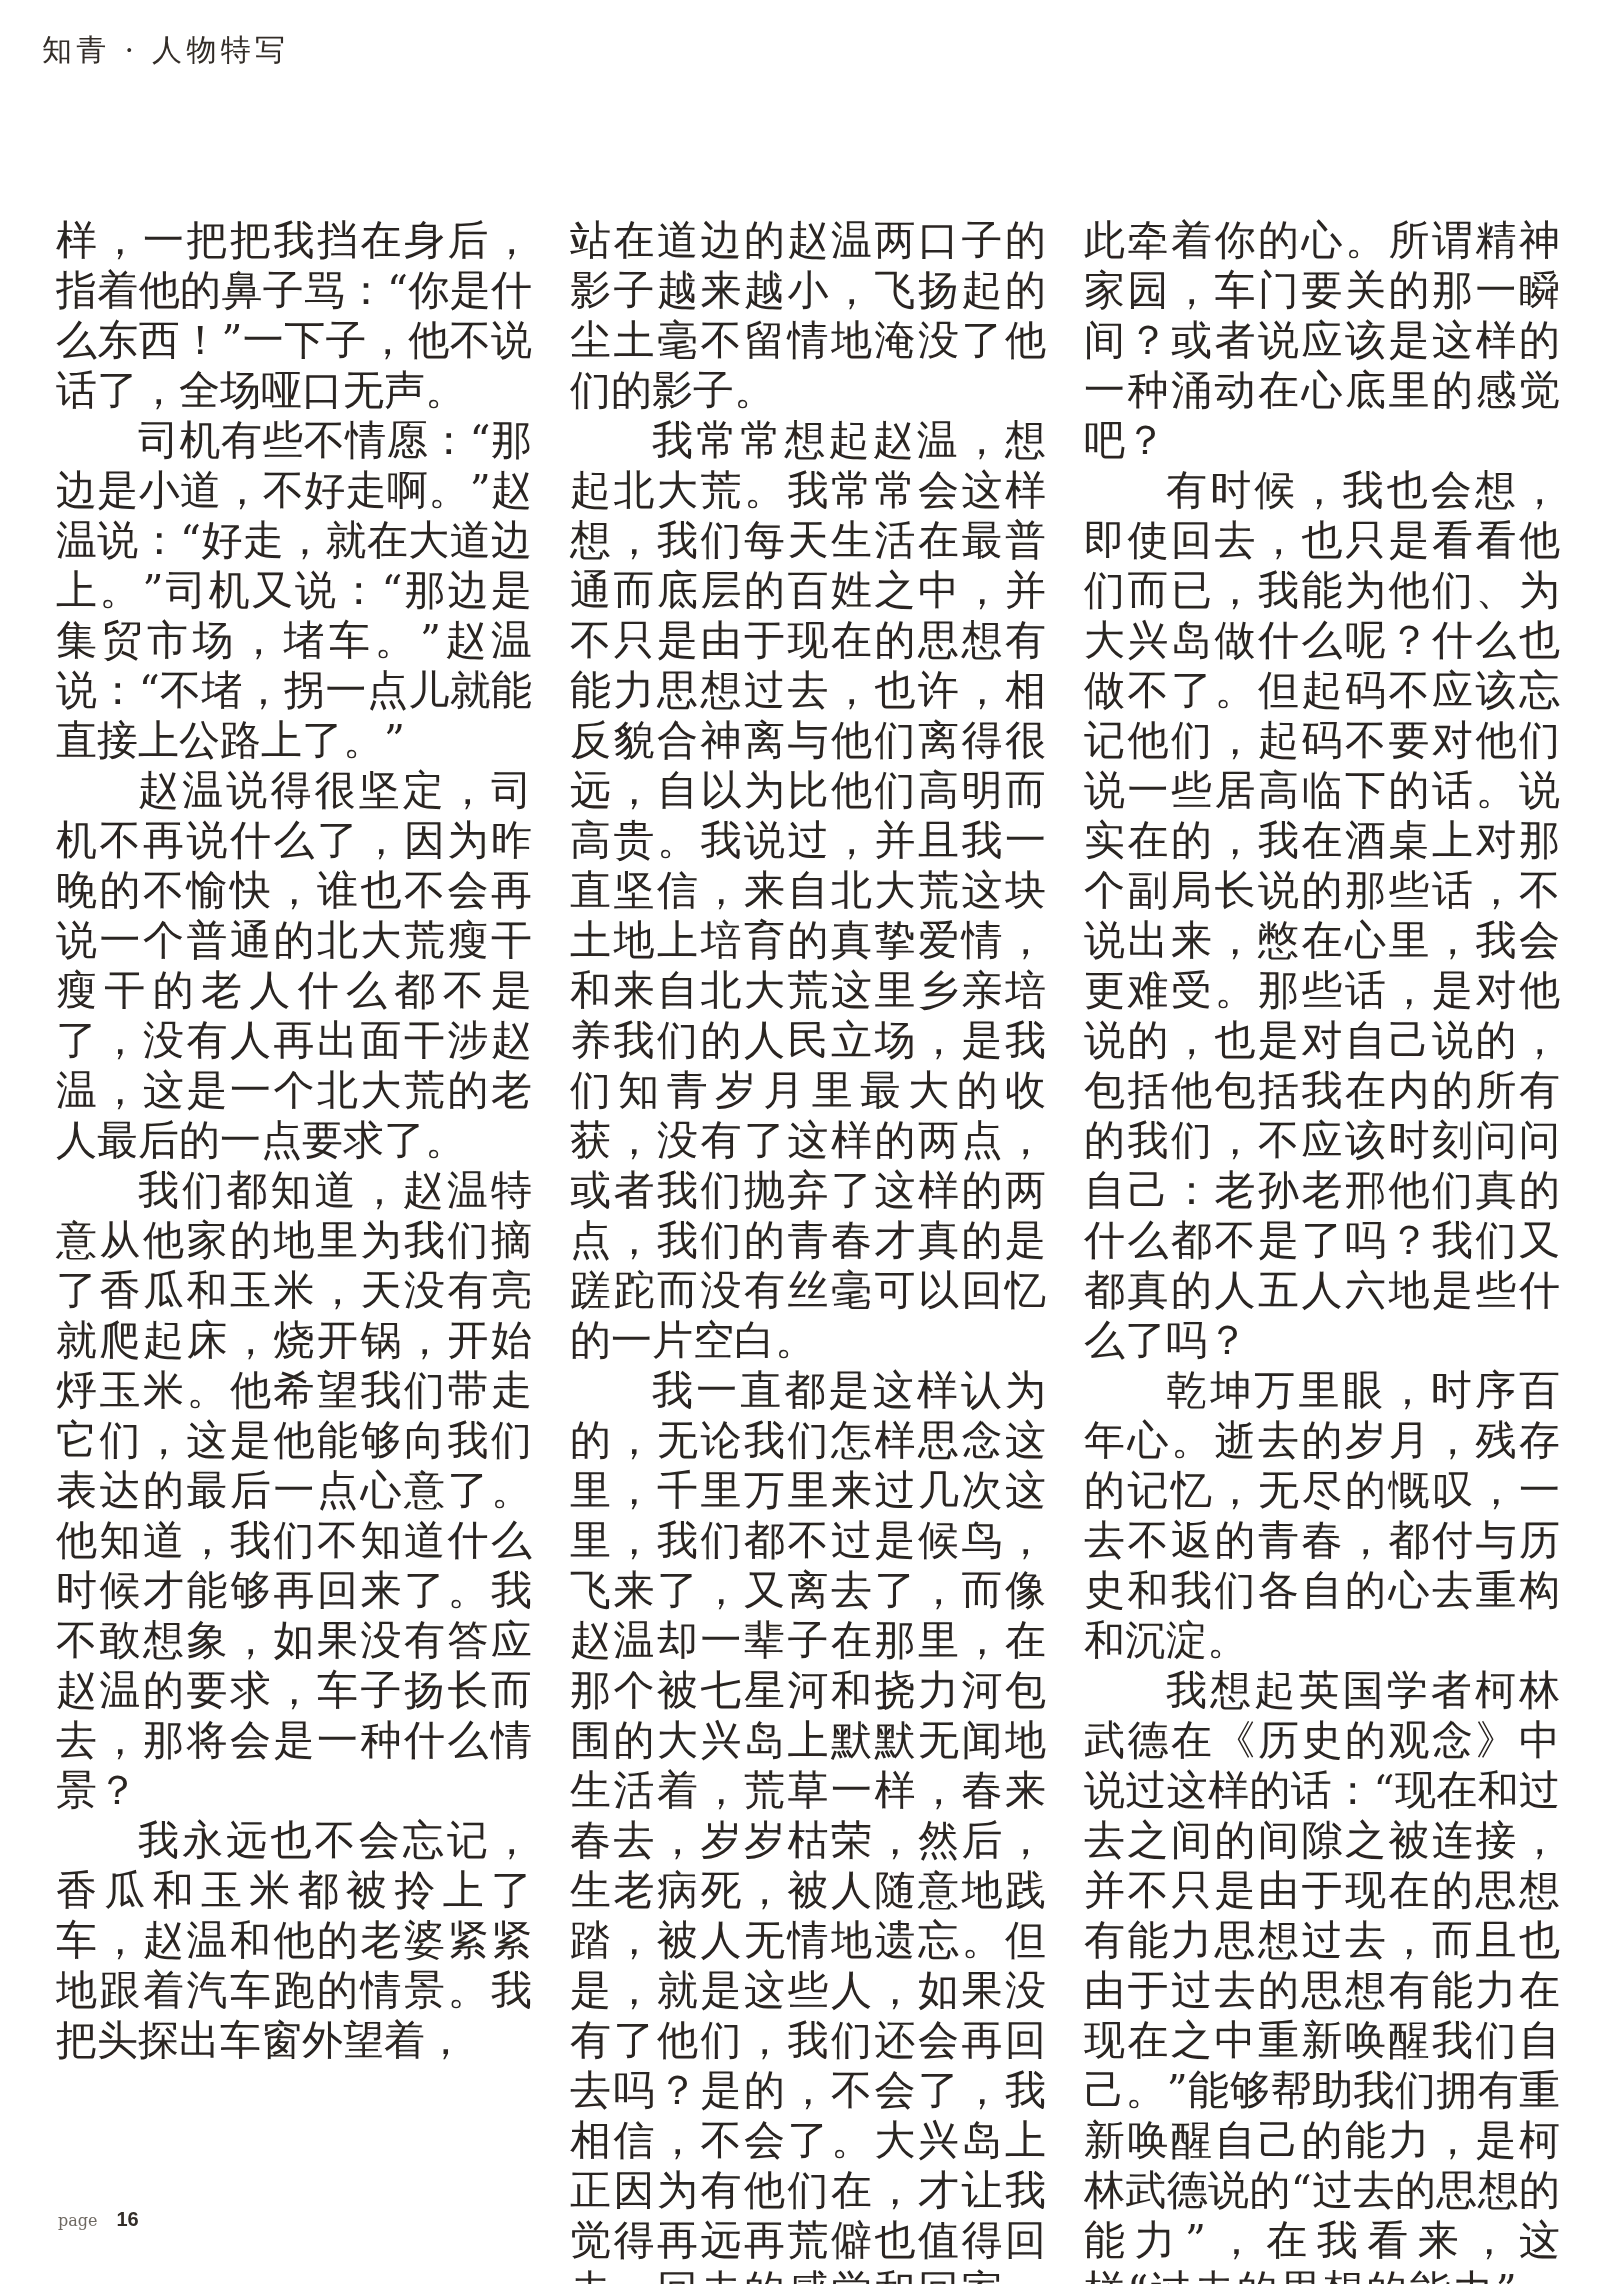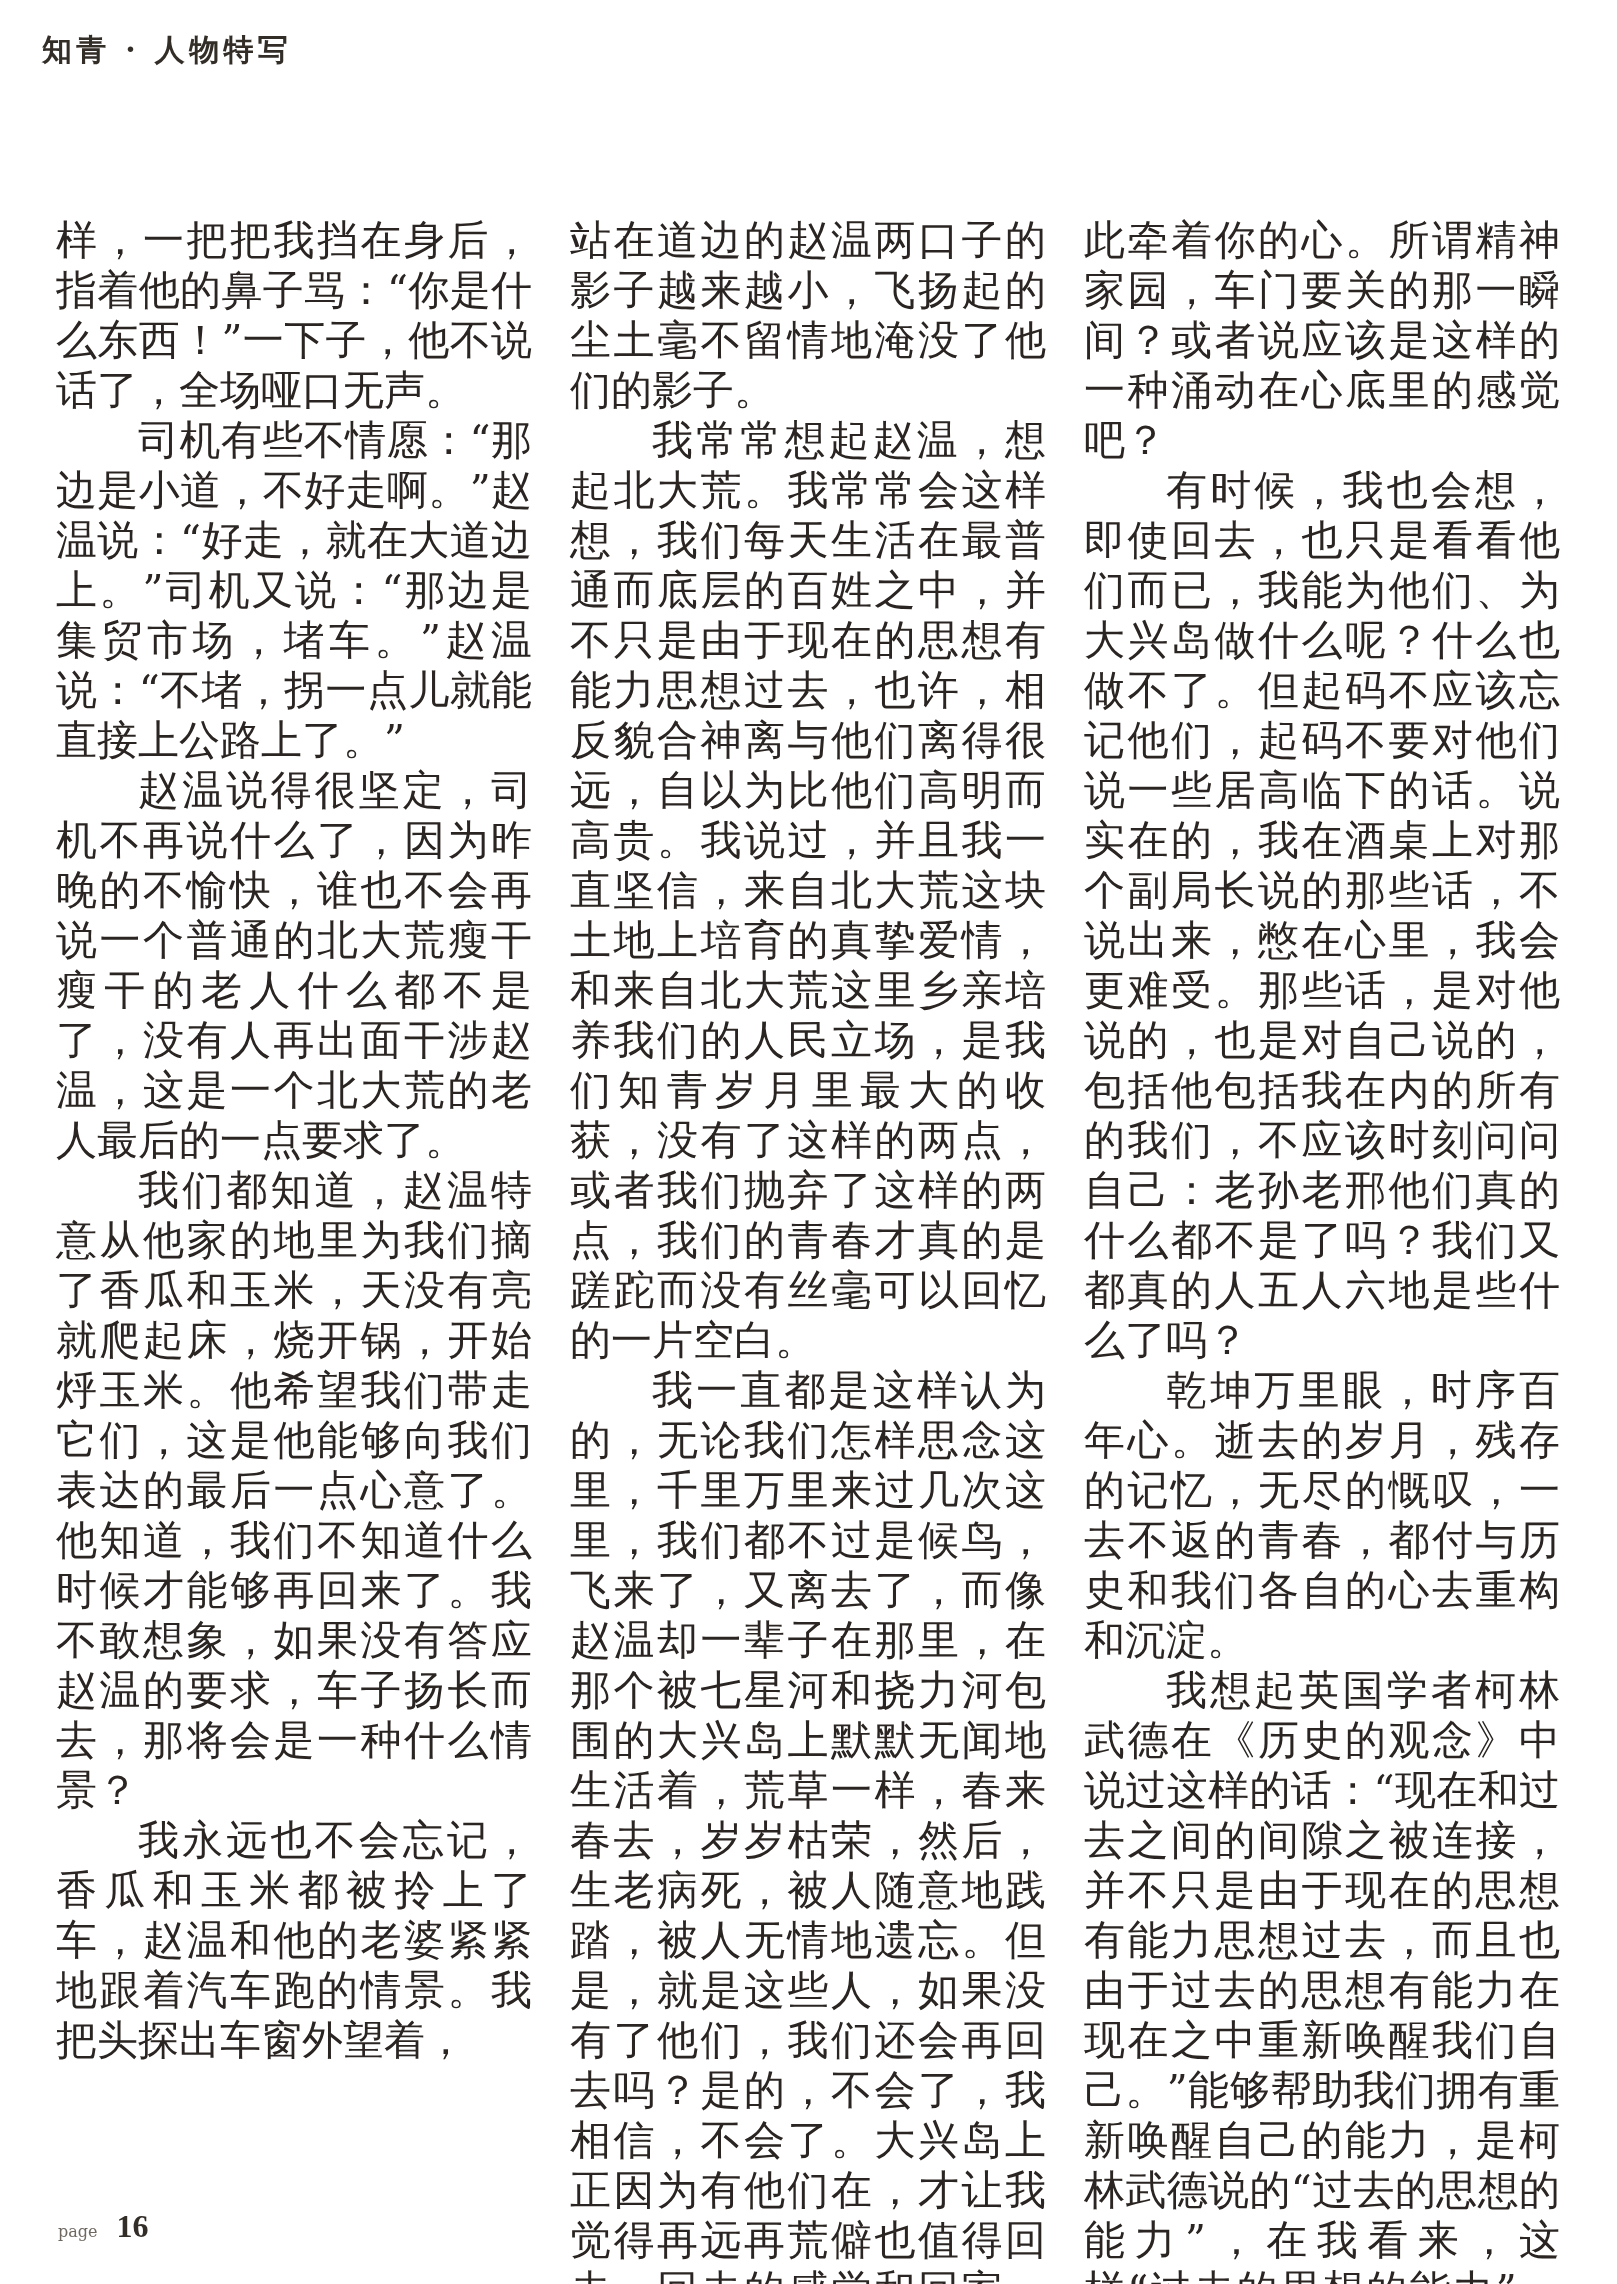--- a/index.html
+++ b/index.html
@@ -15,21 +15,21 @@
     font-family: "DejaVu Serif", "Liberation Serif", serif;
     color: #2a2522;
   }
   .page-header {
     position: absolute;
     left: 42px;
     top: 30px;
     font-size: 30px;
     letter-spacing: 4.3px;
     color: #332d28;
-    font-weight: 700;
+    font-weight: 400;
     white-space: nowrap;
   }
   .content {
     position: absolute;
     left: 56px;
     top: 215px;
     width: 1507px;
     display: flex;
     gap: 38px;
   }
@@ -56,24 +56,24 @@
     display: flex;
     align-items: baseline;
     gap: 19px;
   }
   .page-footer .page-word {
     font-size: 16px;
     color: #6e6861;
     font-family: "DejaVu Serif", "Liberation Serif", serif;
   }
   .page-footer .page-num {
-    font-size: 32px;
+    font-size: 20px;
     font-weight: 700;
     color: #332d28;
-    font-family: Liberation Serif, serif;
+    font-family: Liberation Sans, sans-serif;
   }
 </style>
 </head>
 <body>
 
 <div class="page-header">知青 · 人物特写</div>
 
 <div class="content">
 
   <div class="text-column">

